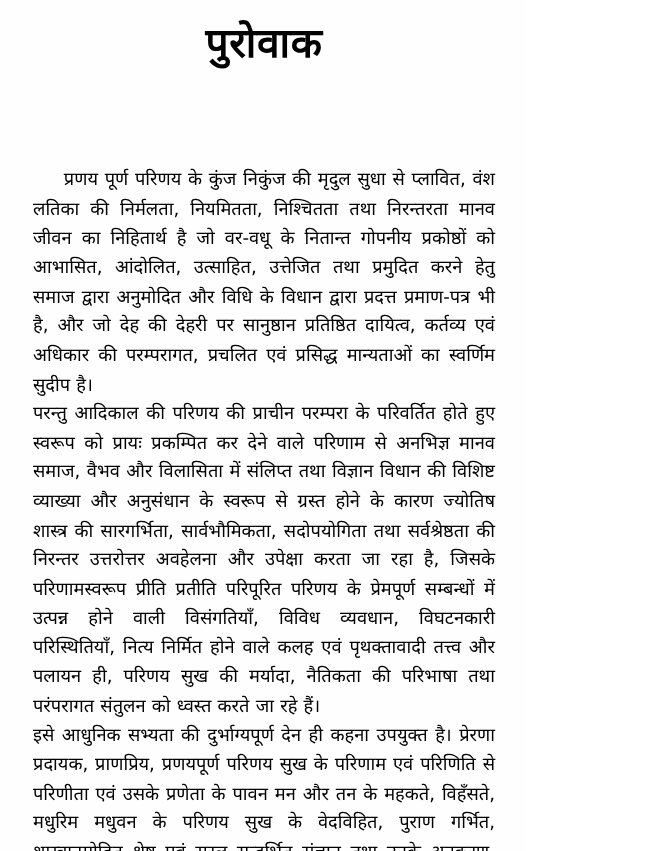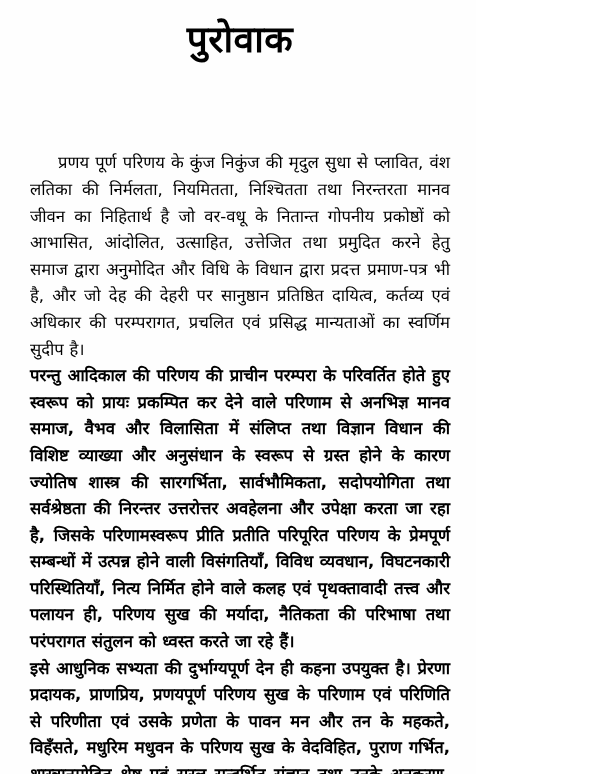--- a/index.html
+++ b/index.html
@@ -42,21 +42,20 @@
     font-family: "DejaVu Sans", "Liberation Sans", sans-serif;
     font-weight: 400;
     word-spacing: 0.4px;
   }
   .para {
     margin: 0 0 0 0;
     display: block;
   }
   .para + .para {
     margin-top: 0px;
-    font-weight: bold;
   }
   .indent-first {
     text-indent: 28px;
     margin-top: 42px;
   }
 </style>
 </head>
 <body>
 
 <div class="page">

